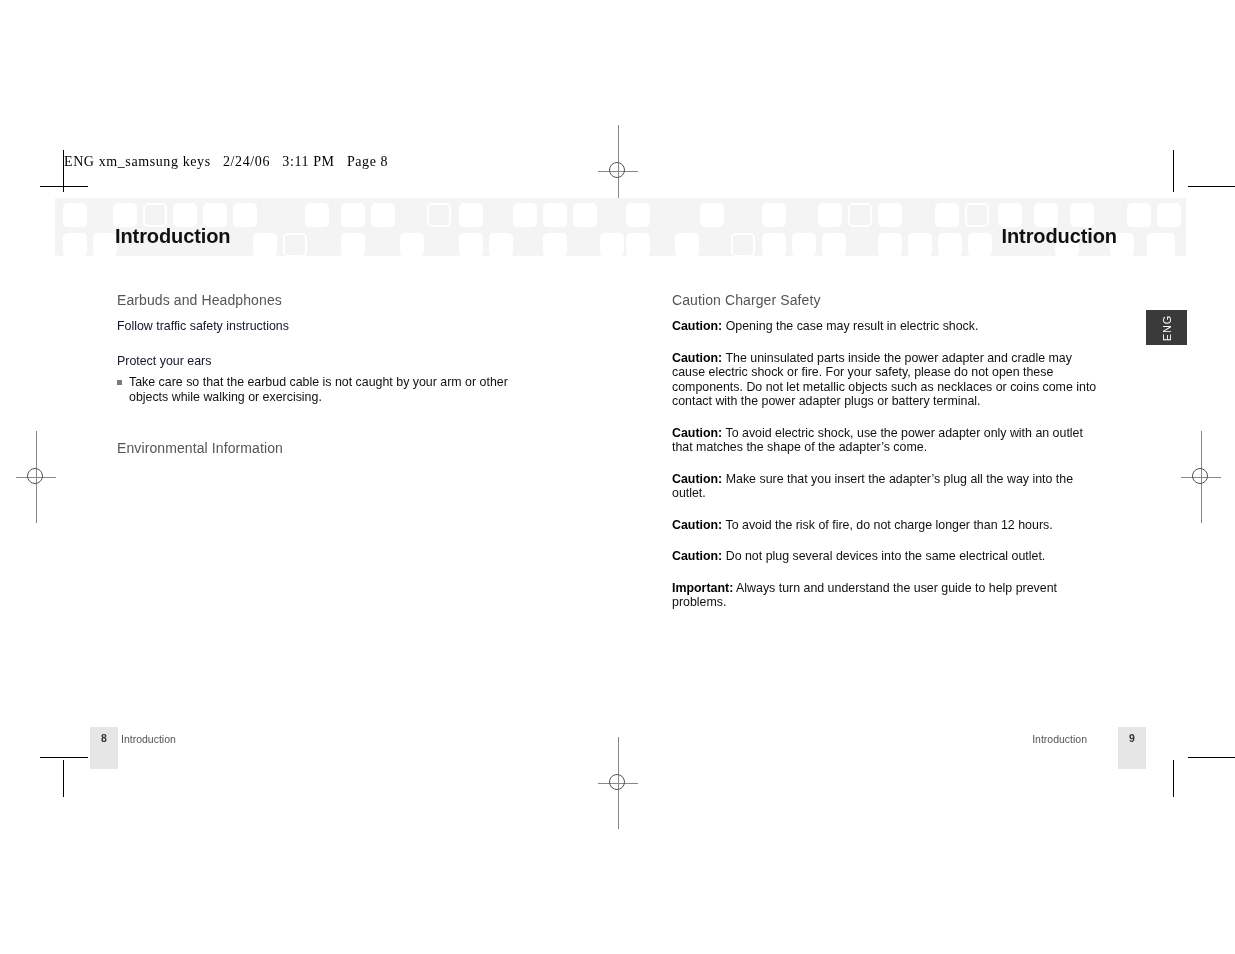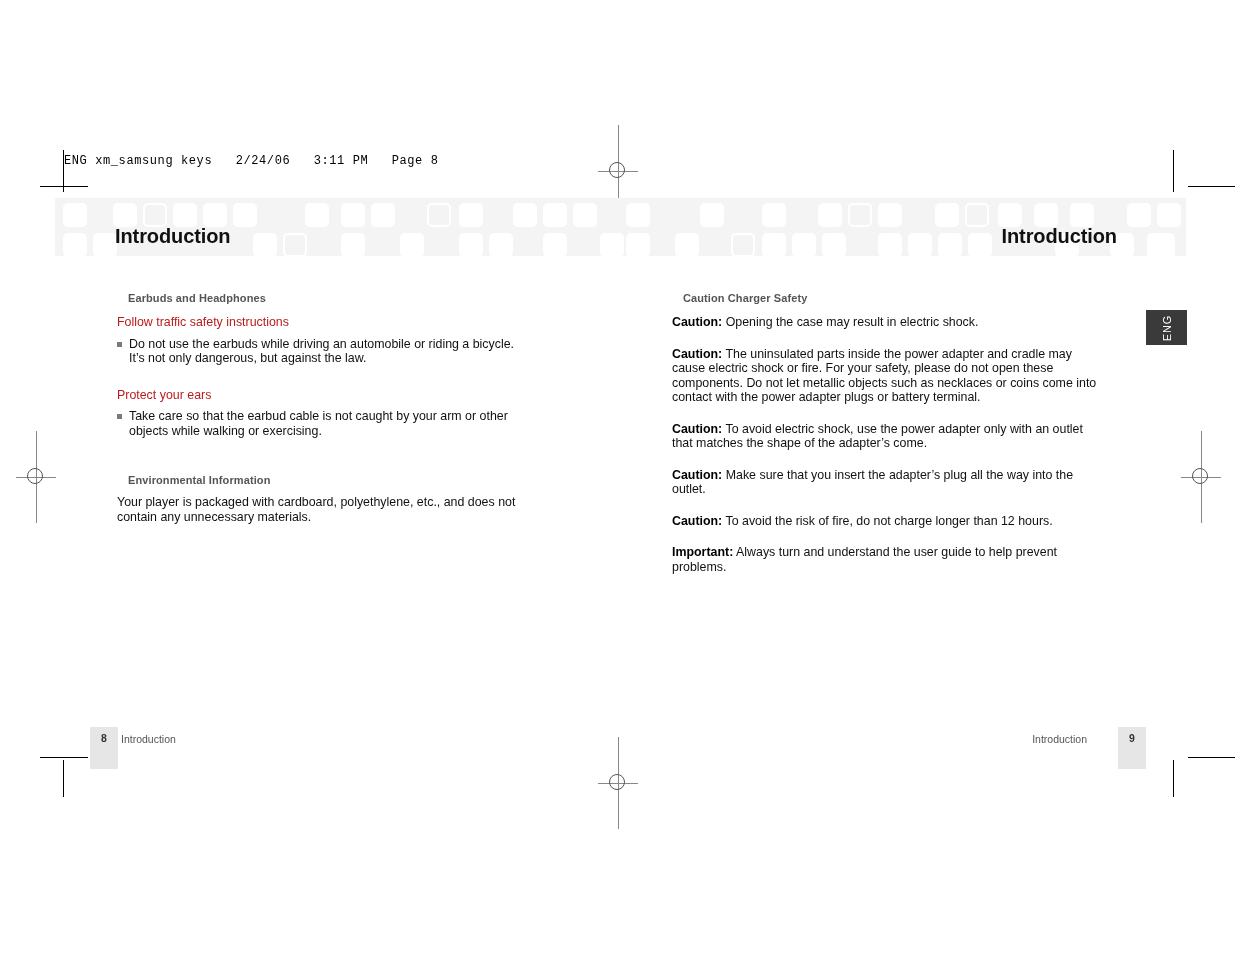--- a/index.html
+++ b/index.html
@@ -54,22 +54,22 @@
     height: 40px;
     background: #888;
   }
   .regmark.long-v .vline { top: -26px; height: 92px; }
 
   
   .filmstrip-text {
     position: absolute;
     left: 64px;
     top: 154px;
-    font-family: Liberation Mono, monospace;
-    font-size: 12px;
+    font-family: Liberation Serif, serif;
+    font-size: 14px;
     letter-spacing: 0.6px;
     color: #000000;
     white-space: pre;
   }
 
   
   .runhead {
     position: absolute;
     left: 55px;
     top: 198px;
@@ -121,34 +121,34 @@
 
   
   .col {
     position: absolute;
     top: 292px;
   }
   .col.left  { left: 117px;  width: 410px; }
   .col.right { left: 672px;  width: 432px; }
 
   h2.sec {
-    margin: 0 0 11px 11px;
-    font-size: 11px;
-    font-weight: bold;
+    margin: 0 0 11px 0;
+    font-size: 14px;
+    font-weight: normal;
     color: #555555;
     letter-spacing: 0.1px;
   }
   h2.sec.tight { margin-bottom: 9px; }
   .sec-gap { height: 27px; }
 
   p.lead {
     margin: 0 0 7px 0;
     font-size: 12.4px;
     line-height: 1.17;
-    color: #b91c1c;
+    color: #0f172a;
   }
   p.body {
     margin: 0 0 10px 0;
     font-size: 12.4px;
     line-height: 1.17;
     color: #111111;
   }
   p.body.spaced { margin-bottom: 17px; }
   p.body b { font-weight: bold; color: #000000; }
 
@@ -295,56 +295,55 @@
 <div class="eng-tab">
   <span>ENG</span>
 </div>
 
 <div class="col left">
 
   <h2 class="sec">Earbuds and Headphones</h2>
 
   <p class="lead">Follow traffic safety instructions</p>
 
-  <ul class="bullets">
-    <li>Do not use the earbuds while driving an automobile or riding a bicycle. It’s not only dangerous, but against the law.</li>
-  </ul>
 
   <div class="gap-after-list"></div>
 
   <p class="lead">Protect your ears</p>
 
   <ul class="bullets">
     <li>Take care so that the earbud cable is not caught by your arm or other objects while walking or exercising.</li>
   </ul>
 
   <div class="sec-gap"></div>
 
   <h2 class="sec tight">Environmental Information</h2>
-  <p class="body">Your player is packaged with cardboard, polyethylene, etc., and does not contain any unnecessary materials.</p>
 </div>
 
 <div class="col right">
 
   <h2 class="sec">Caution Charger Safety</h2>
 
   <p class="body spaced">
     <b>Caution:</b><span> Opening the case may result in electric shock.</span>
   </p>
   <p class="body spaced">
     <b>Caution:</b><span> The uninsulated parts inside the power adapter and cradle may cause electric shock or fire. For your safety, please do not open these components. Do not let metallic objects such as necklaces or coins come into contact with the power adapter plugs or battery terminal.</span>
   </p>
   <p class="body spaced">
     <b>Caution:</b><span> To avoid electric shock, use the power adapter only with an outlet that matches the shape of the adapter’s come.</span>
   </p>
   <p class="body spaced">
     <b>Caution:</b><span> Make sure that you insert the adapter’s plug all the way into the outlet.</span>
   </p>
   <p class="body spaced">
     <b>Caution:</b><span> To avoid the risk of fire, do not charge longer than 12 hours.</span>
+  </p>
+  <p class="body spaced">
+    <b>Caution:</b><span> Do not plug several devices into the same electrical outlet.</span>
   </p>
   <p class="body spaced">
     <b>Important:</b><span> Always turn and understand the user guide to help prevent problems.</span>
   </p>
 </div>
 
 <div class="folio-box" style="left:90px; top:727px;"></div>
 <div class="folio-num" style="left:90px; top:732px;">8</div>
 <div class="folio-label" style="left:121px; top:733px;">Introduction</div>
 

